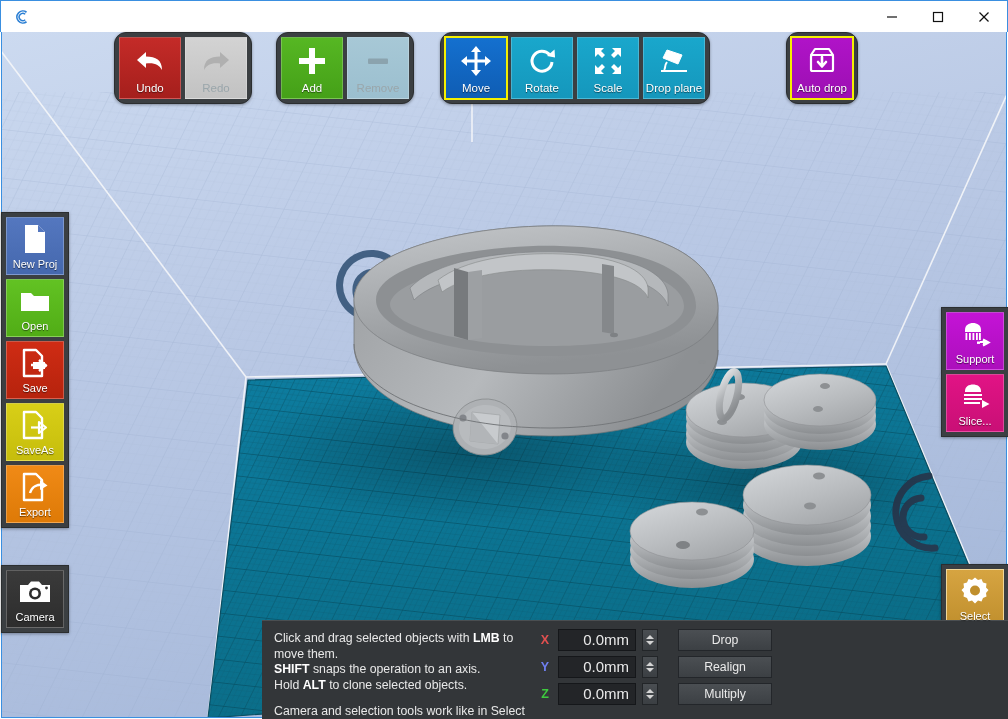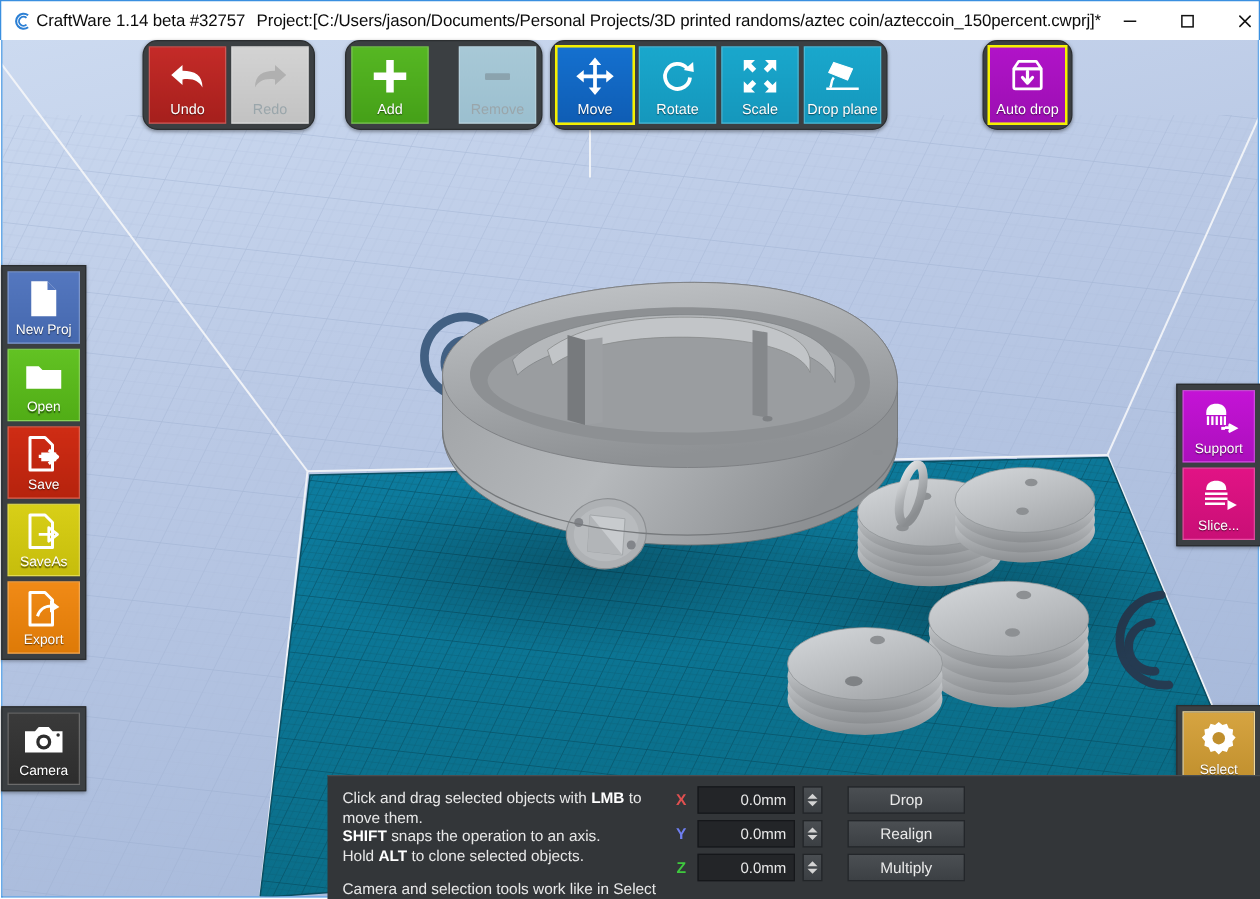--- a/index.html
+++ b/index.html
@@ -63,21 +63,21 @@
   .tbtn.active::before{
     content:""; position:absolute; left:0; right:0; top:-5px; height:5px;
     background:#f5f000;
   }
   .tbtn.active{ outline:2px solid #f5f000; outline-offset:-1px; }
   .tbtn.disabled .lbl{ color:#9aa6ab; text-shadow:none; }
 
   .bg-undo   { background:linear-gradient(180deg,#c42b28,#a51f1c); }
   .bg-redo   { background:linear-gradient(180deg,#d3d3d3,#c2c2c2); }
   .bg-add    { background:linear-gradient(180deg,#56b723,#45a018); }
-  .bg-remove { background:linear-gradient(180deg,#a7c8d6,#9bbfcf);margin-left:20px; }
+  .bg-remove { background:linear-gradient(180deg,#a7c8d6,#9bbfcf); }
   .bg-select { background:linear-gradient(180deg,#1447c4,#0f39a8); }
   .bg-move   { background:linear-gradient(180deg,#1470cf,#0f5db4); }
   .bg-cyan   { background:linear-gradient(180deg,#19a7cc,#1597bc); }
   .bg-purple { background:linear-gradient(180deg,#b013c8,#9c0fb2); }
 
   
   .sgroup{
     position:absolute; background:#3b3f42; border:1px solid #2b2e30;
     padding:4px; display:flex; flex-direction:column; gap:4px;
     box-shadow:0 1px 3px rgba(0,0,0,.35);
@@ -118,21 +118,21 @@
   }
   #hint-block b{ font-weight:bold; color:#fff; }
   #hint-block .gap{ display:block; height:11px; }
 
   #coord-block{ padding:8px 0 0 0; display:flex; flex-direction:column; gap:5px; }
   .coord-row{ display:flex; align-items:center; gap:6px; height:22px; }
   .axis{ width:14px; text-align:center; font-size:12.5px; font-weight:bold;}
   .axis.x{ color:#e05050; } .axis.y{ color:#6f7ff0; } .axis.z{ color:#3ec93e; }
   .numfield{
     width:78px; height:22px; background:#232528; border:1px solid #15171a;
-    color:#e9e9e9; font-size:12px; text-align:right; padding-right:6px;
+    color:#e9e9e9; font-size:15px; text-align:right; padding-right:6px;
     line-height:20px; font-family:"Liberation Sans", sans-serif;
   }
   .spin{
     width:16px; height:22px; background:linear-gradient(180deg,#4a4e52,#3b3f43);
     border:1px solid #222528; display:flex; flex-direction:column;
     align-items:center; justify-content:center; gap:2px;
   }
   .spin i{ width:0;height:0;border-left:4px solid transparent;border-right:4px solid transparent; display:block;}
   .spin i.up{ border-bottom:4px solid #d4d4d4; }
   .spin i.dn{ border-top:4px solid #d4d4d4; }
@@ -145,23 +145,20 @@
 </style>
 </head>
 <body>
 
 <div id="titlebar">
   <div id="app-icon">
     <svg width="18" height="18" viewBox="0 0 18 18">
       <path d="M13.5 4.2A6 6 0 1 0 13.5 13.8" fill="none" stroke="#2b7fd4" stroke-width="1.7"></path>
       <path d="M12.2 6.3A3.6 3.6 0 1 0 12.2 11.7" fill="none" stroke="#2b7fd4" stroke-width="1.5"></path>
     </svg>
-  </div>
-  <div id="title-text">
-    <span>CraftWare 1.14 beta #32757</span><span class="proj">Project:[C:/Users/jason/Documents/Personal Projects/3D printed randoms/aztec coin/azteccoin_150percent.cwprj]*</span>
   </div>
   <div id="win-controls">
     <div class="wbtn">
       <svg width="12" height="12" viewBox="0 0 12 12">
           <line x1="1" y1="6" x2="11" y2="6" stroke="#111" stroke-width="1.2"></line>
         </svg>
     </div>
     <div class="wbtn">
       <svg width="12" height="12" viewBox="0 0 12 12">
           <rect x="1.5" y="1.5" width="9" height="9" fill="none" stroke="#111" stroke-width="1.2"></rect>

